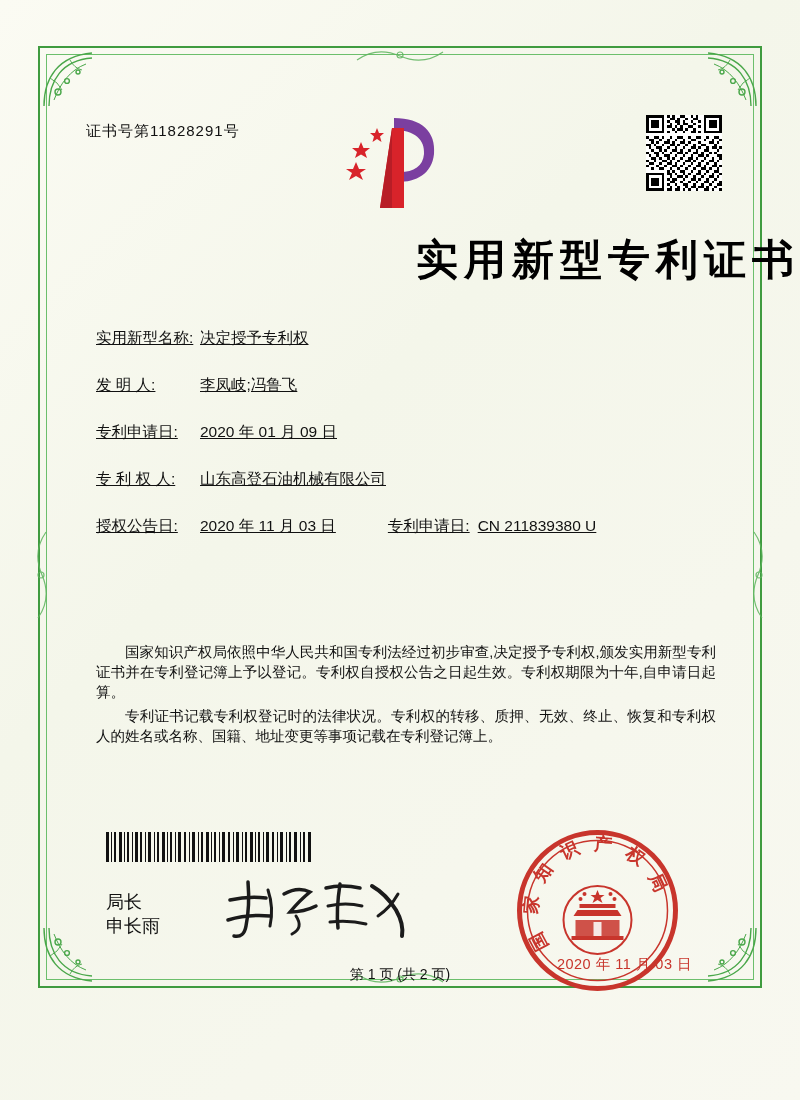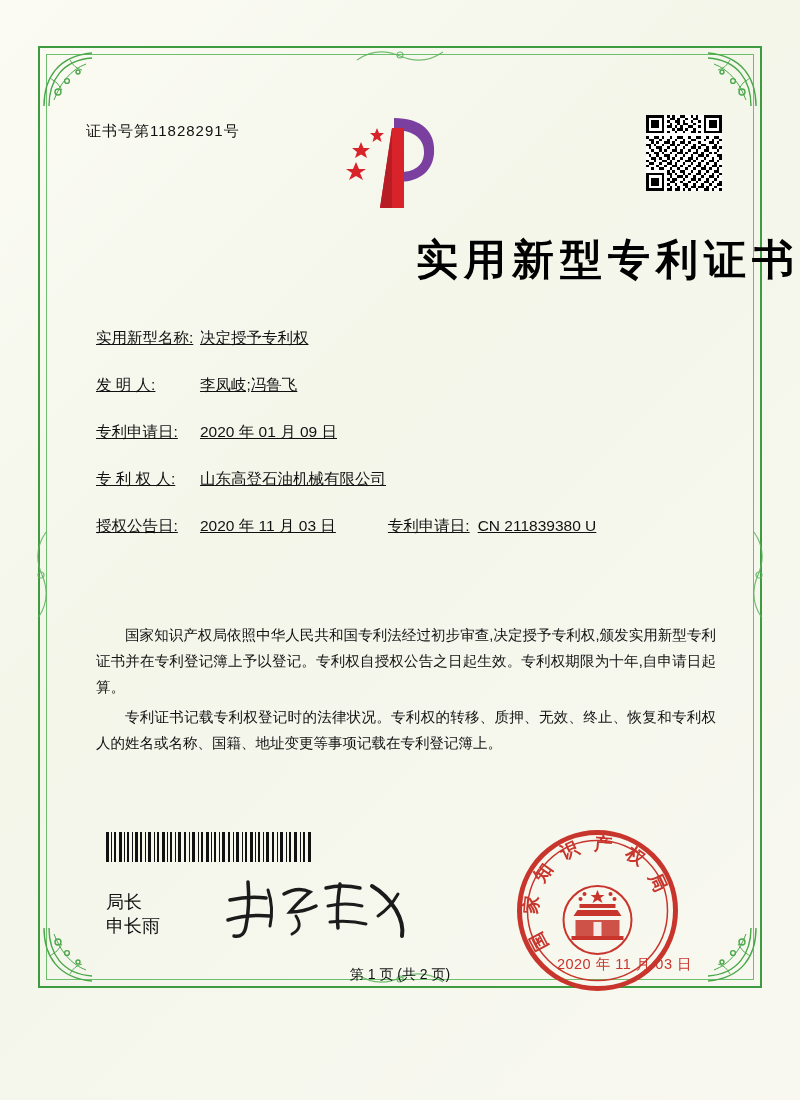--- a/index.html
+++ b/index.html
@@ -130,24 +130,24 @@
     margin-right: 52px;
   }
   .field-label2 {
     flex: 0 0 auto;
     margin-right: 8px;
   }
 
   .paragraphs {
     position: absolute;
     left: 96px;
-    top: 622px;
+    top: 642px;
     width: 620px;
     font-size: 14.5px;
-    line-height: 26px;
+    line-height: 20px;
     color: #111;
     text-align: justify;
   }
   .paragraphs p {
     margin: 0 0 4px 0;
     text-indent: 2em;
   }
 
   .barcode {
     position: absolute;

